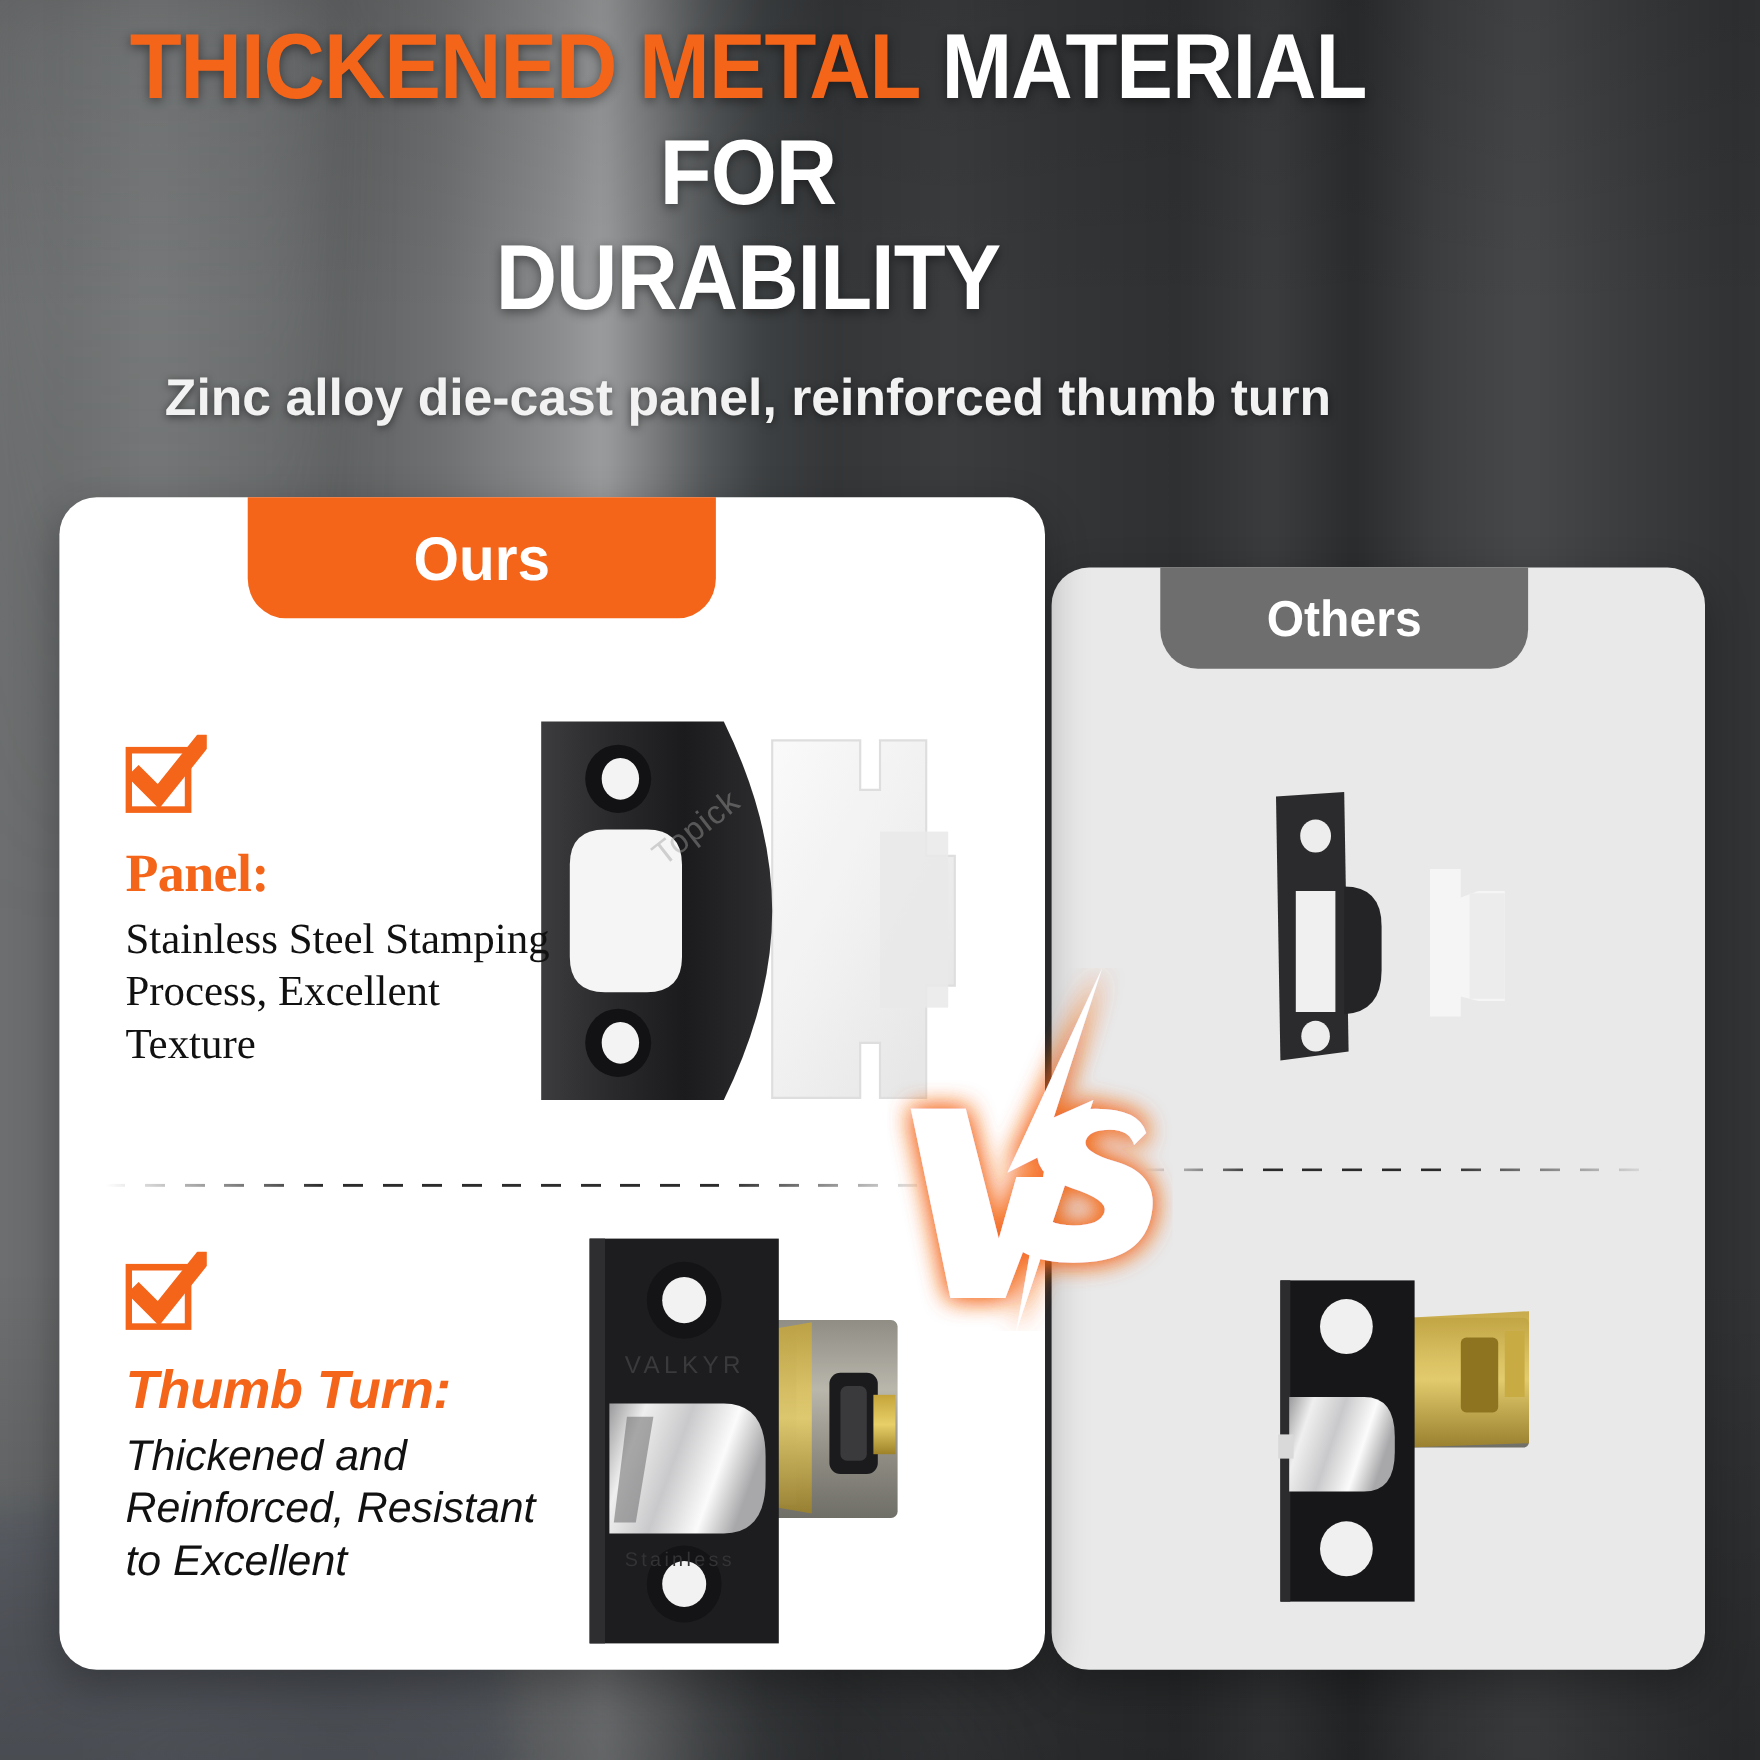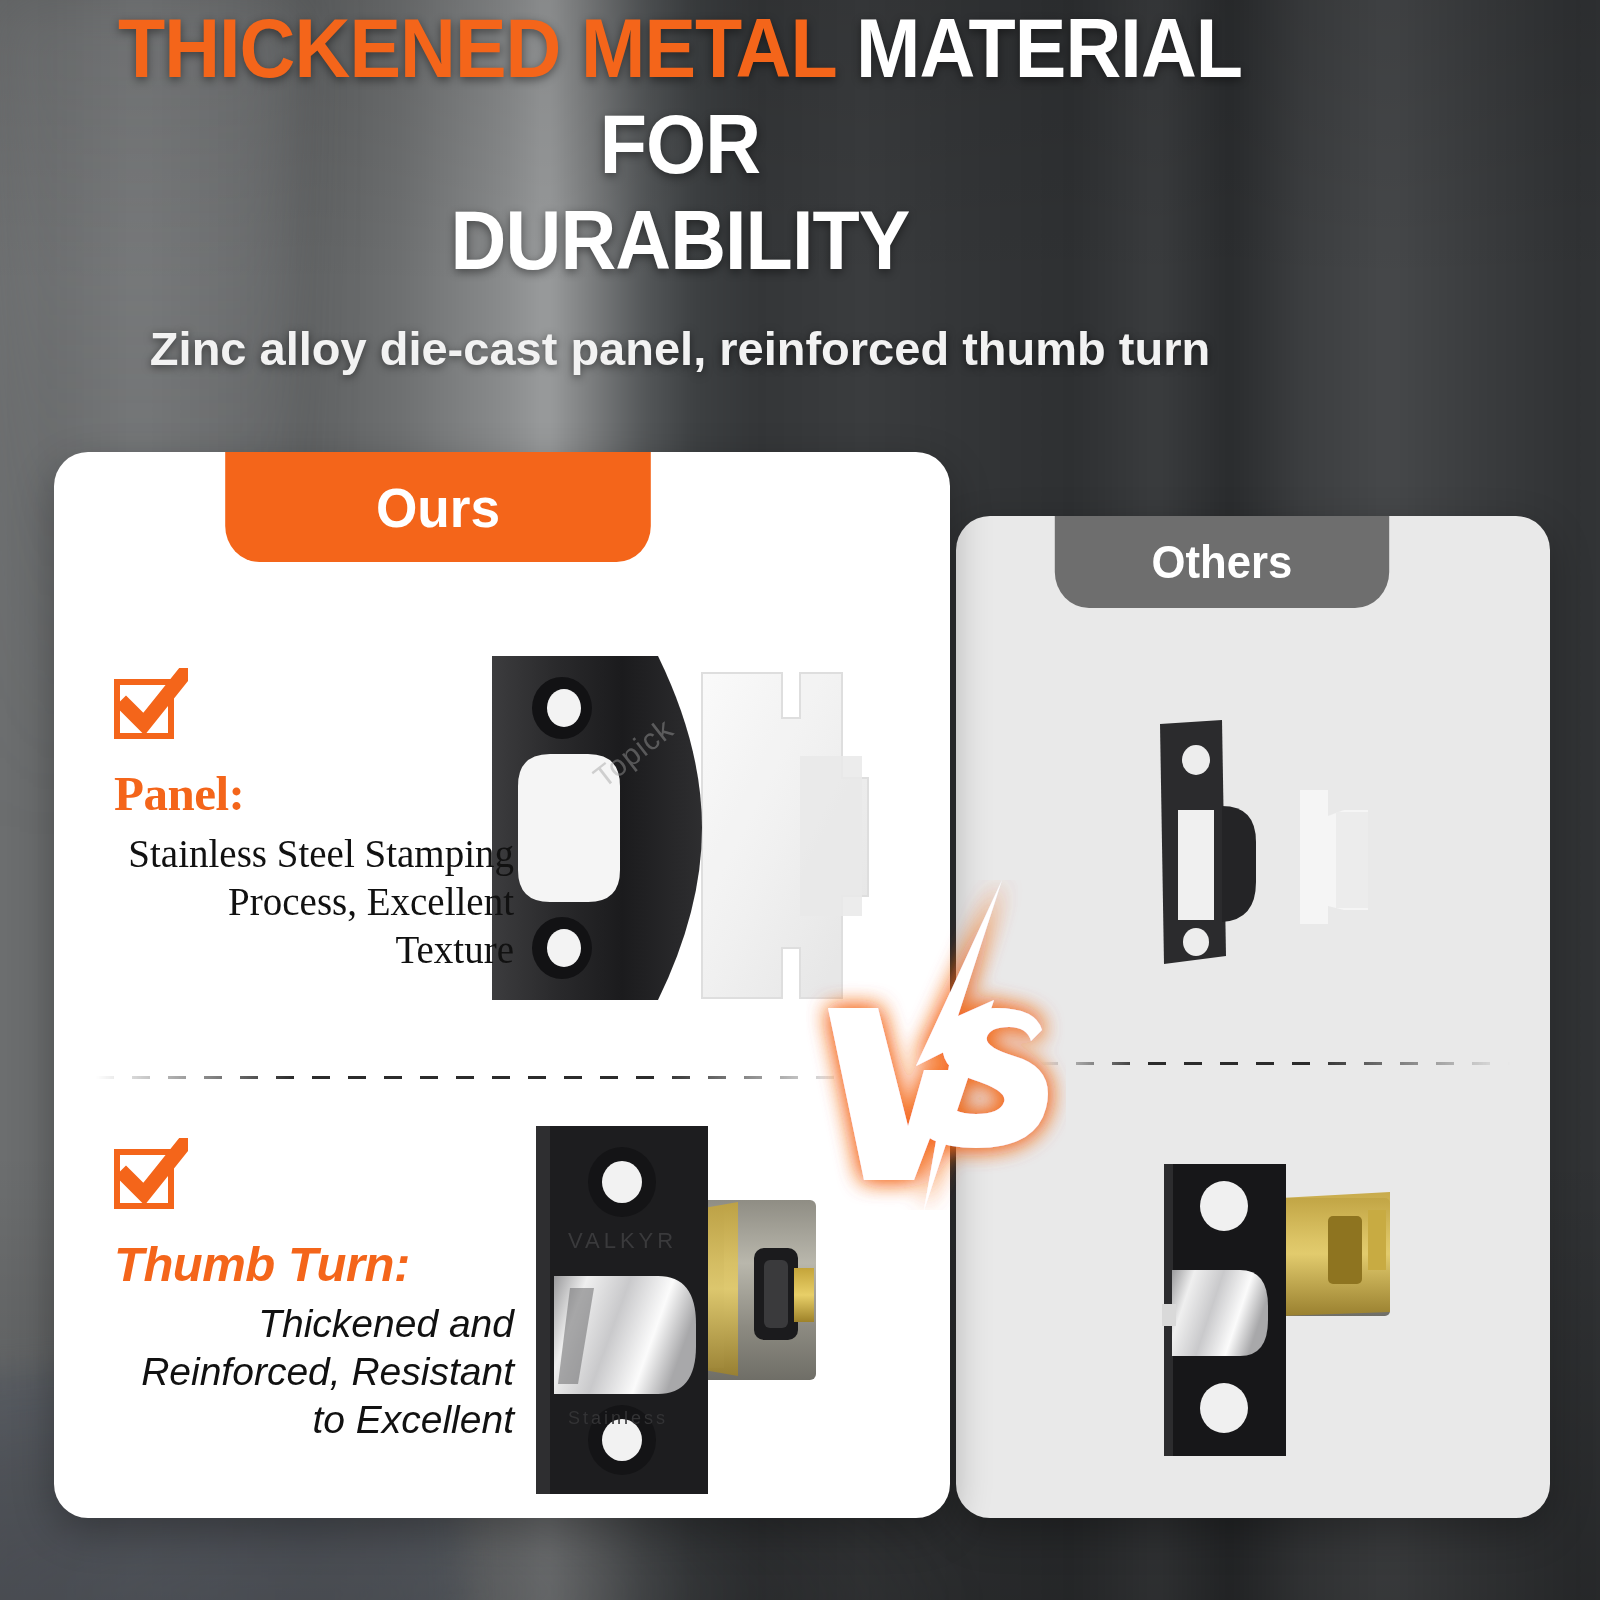--- a/index.html
+++ b/index.html
@@ -43,21 +43,21 @@
     filter:blur(16px);
     transform:rotate(-4deg);
   }
   .bg-blur-left{
     position:absolute; left:0; top:0; width:300px; height:1100px;
     background:linear-gradient(180deg, rgba(150,152,155,.22), rgba(120,122,126,.10) 40%, rgba(90,92,96,0) 75%);
     filter:blur(30px);
   }
 
   
-  #header{ position:absolute; left:0; top:0; width:1360px; text-align:center; }
+  #header{ position:absolute; left:0; top:12px; width:1360px; text-align:center; }
   .title-line{
     font-weight:bold; font-size:84px; line-height:96px;
     letter-spacing:-1px;
     text-transform:uppercase;
     color:#ffffff;
     font-stretch:condensed;
     transform:scaleX(0.92);
     text-shadow:0 3px 10px rgba(0,0,0,.45);
   }
   .title-line .hl{ color:#f4651a; }
@@ -140,21 +140,20 @@
     font-size:49px;
     color:#f4651a;
     line-height:56px;
     letter-spacing:-0.5px;
   }
   .feature-desc{
     margin-top:8px;
     font-size:39px;
     line-height:48px;
     color:#111111;
-    text-align:right;
   }
 
   
   #vs{
     position:absolute; left:806px; top:880px; width:260px; height:330px; z-index:20;
   }
 
   
   .art{ position:absolute; z-index:5; }
   .art-ours-panel{ left:470px; top:628px; width:420px; height:400px; }

